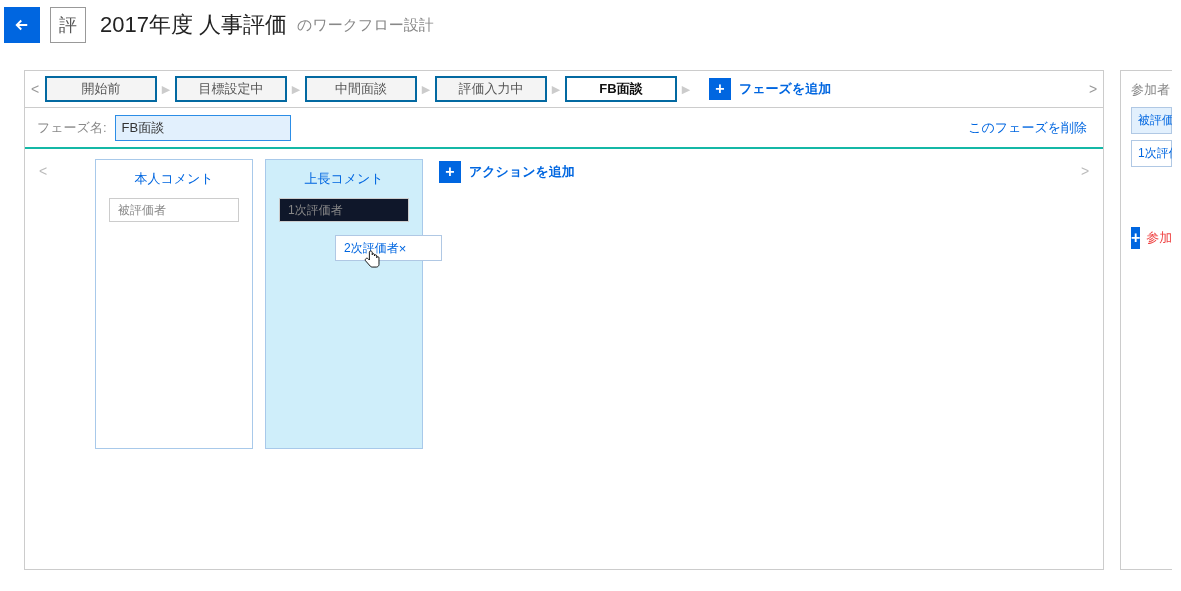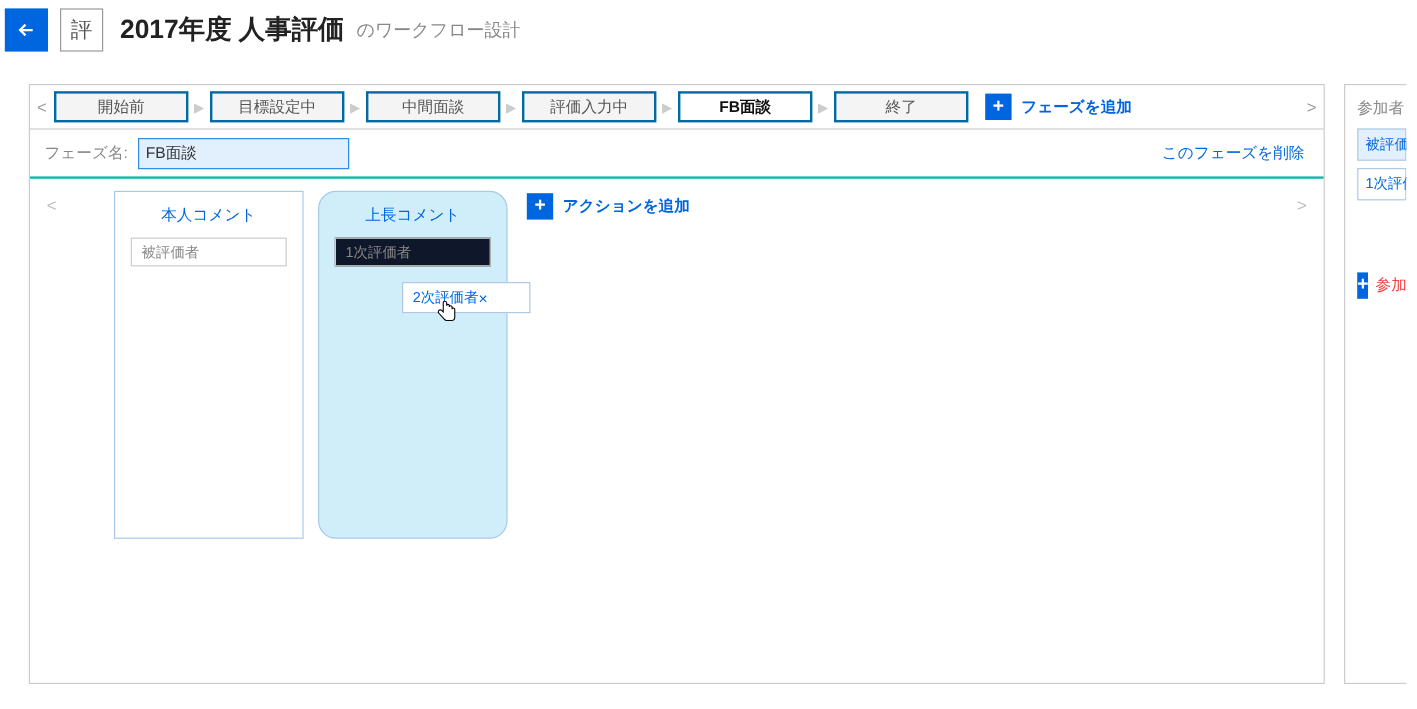--- a/index.html
+++ b/index.html
@@ -38,21 +38,21 @@
       display: flex;
       align-items: center;
       justify-content: center;
       margin-left: 10px;
       margin-right: 14px;
       font-size: 18px;
       color: #555;
     }
     .page-title {
       font-size: 22px;
-      font-weight: 700;
+      font-weight: 400;
       color: #222;
       margin-right: 10px;
     }
     .page-subtitle {
       font-size: 15px;
       color: #888;
     }
     
     
     .main-wrap {
@@ -310,21 +310,20 @@
       <div class="phase-tab">開始前</div>
       <div class="phase-connect">▶</div>
       <div class="phase-tab">目標設定中</div>
       <div class="phase-connect">▶</div>
       <div class="phase-tab">中間面談</div>
       <div class="phase-connect">▶</div>
       <div class="phase-tab">評価入力中</div>
       <div class="phase-connect">▶</div>
       <div class="phase-tab active">FB面談</div>
       <div class="phase-connect">▶</div>
-      <div class="phase-tab">終了</div>
 
       <div class="add-phase-wrap">
         <div class="plus-btn">+</div>
         <div class="add-label">フェーズを追加</div>
       </div>
       <div style="flex:1"></div>
       <div class="nav-arrow">&gt;</div>
     </div>
 
     <div class="phase-name-bar">
@@ -336,21 +335,21 @@
     <div class="actions-row">
       <div class="actions-nav">&lt;</div>
 
       <div style="width:34px"></div>
 
       <div class="action-card" style="height:290px;">
         <div class="action-card-title">本人コメント</div>
         <div class="role-box">被評価者</div>
       </div>
 
-      <div class="action-card highlight" style="height:290px;border-radius:15px;">
+      <div class="action-card highlight" style="height:290px;">
         <div class="action-card-title">上長コメント</div>
         <div class="role-box highlight">1次評価者</div>
       </div>
 
       <div class="add-action-wrap">
         <div class="plus-btn">+</div>
         <div class="add-label">アクションを追加</div>
       </div>
 
       <div class="drag-chip">

